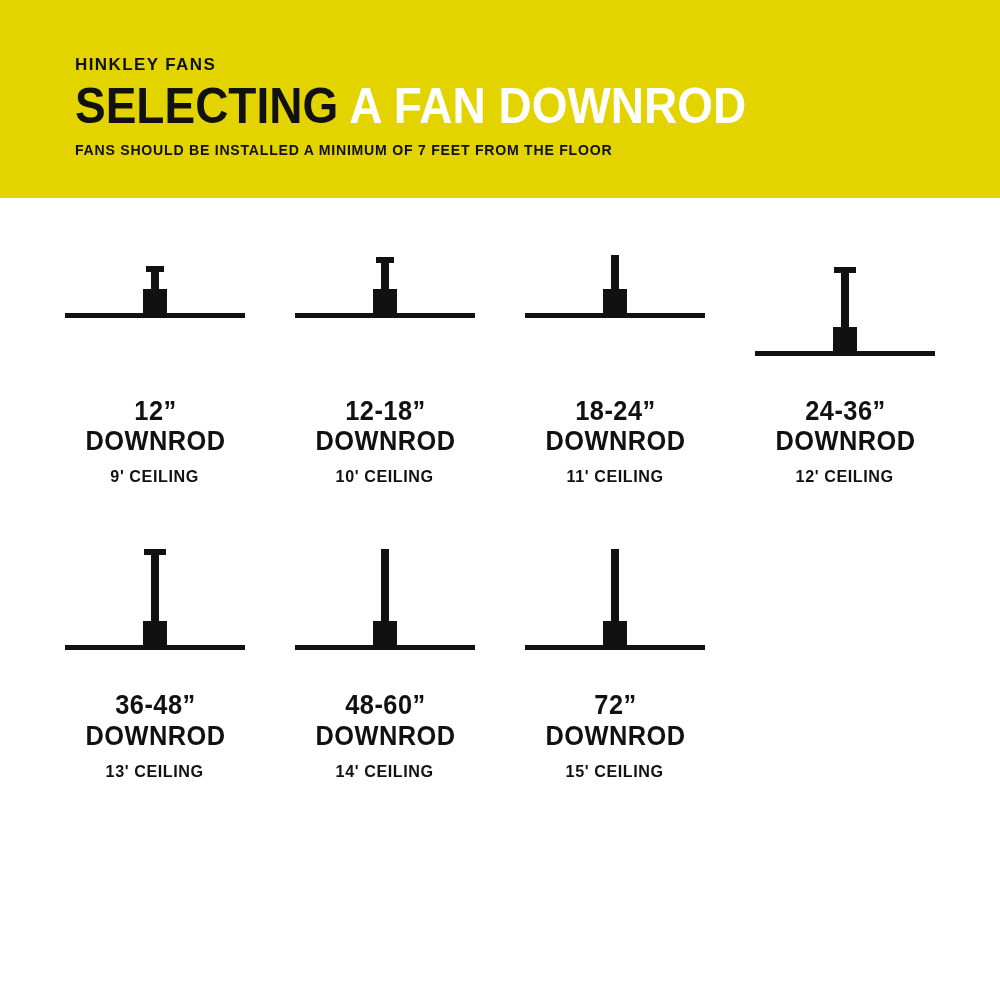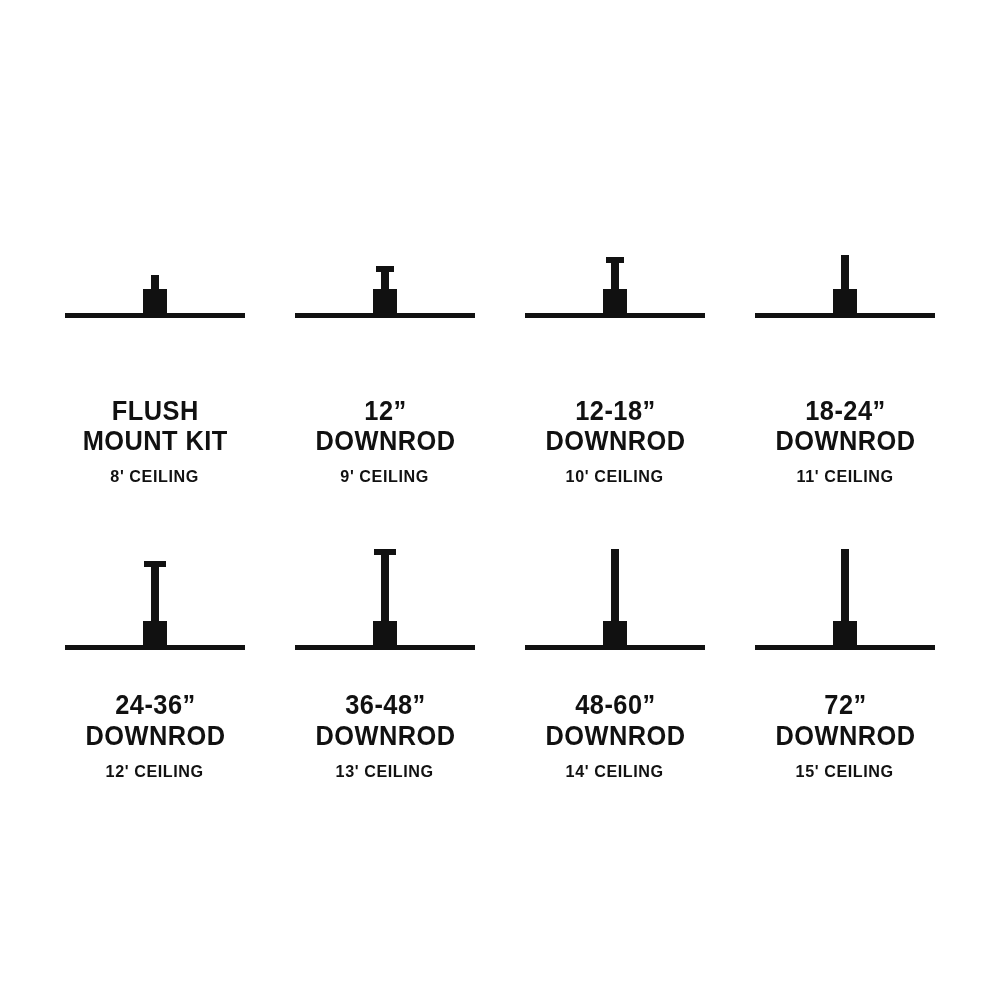--- a/index.html
+++ b/index.html
@@ -117,35 +117,28 @@
     color: #111111;
     text-transform: uppercase;
     transform: scaleX(0.95);
   }
 </style>
 </head>
 <body>
 
 <div class="page">
 
+  <div class="banner">
+    <div class="brand">HINKLEY FANS</div>
+    <div class="title"><span class="title-strong">SELECTING</span> <span class="title-light">A FAN DOWNROD</span></div>
+    <div class="subtitle">FANS SHOULD BE INSTALLED A MINIMUM OF 7 FEET FROM THE FLOOR</div>
+  </div>
 
   <div class="grid">
 
-    <div class="cell">
-      <div class="fig">
-        <svg width="200" height="125" viewBox="0 0 200 125" xmlns="http://www.w3.org/2000/svg">
-          <rect x="96" y="20" width="8" height="14" fill="#111111"></rect>
-          <rect x="88" y="34" width="24" height="24" fill="#111111"></rect>
-          <rect x="10" y="58" width="180" height="5" fill="#111111"></rect>
-        </svg>
-      </div>
-      <div class="label">FLUSH
-MOUNT KIT</div>
-      <div class="ceiling">8' CEILING</div>
-    </div>
 
     <div class="cell">
       <div class="fig">
         <svg width="200" height="125" viewBox="0 0 200 125" xmlns="http://www.w3.org/2000/svg">
           <rect x="91" y="11" width="18" height="6" fill="#111111"></rect>
           <rect x="96" y="15" width="8" height="19" fill="#111111"></rect>
           <rect x="88" y="34" width="24" height="24" fill="#111111"></rect>
           <rect x="10" y="58" width="180" height="5" fill="#111111"></rect>
         </svg>
       </div>

